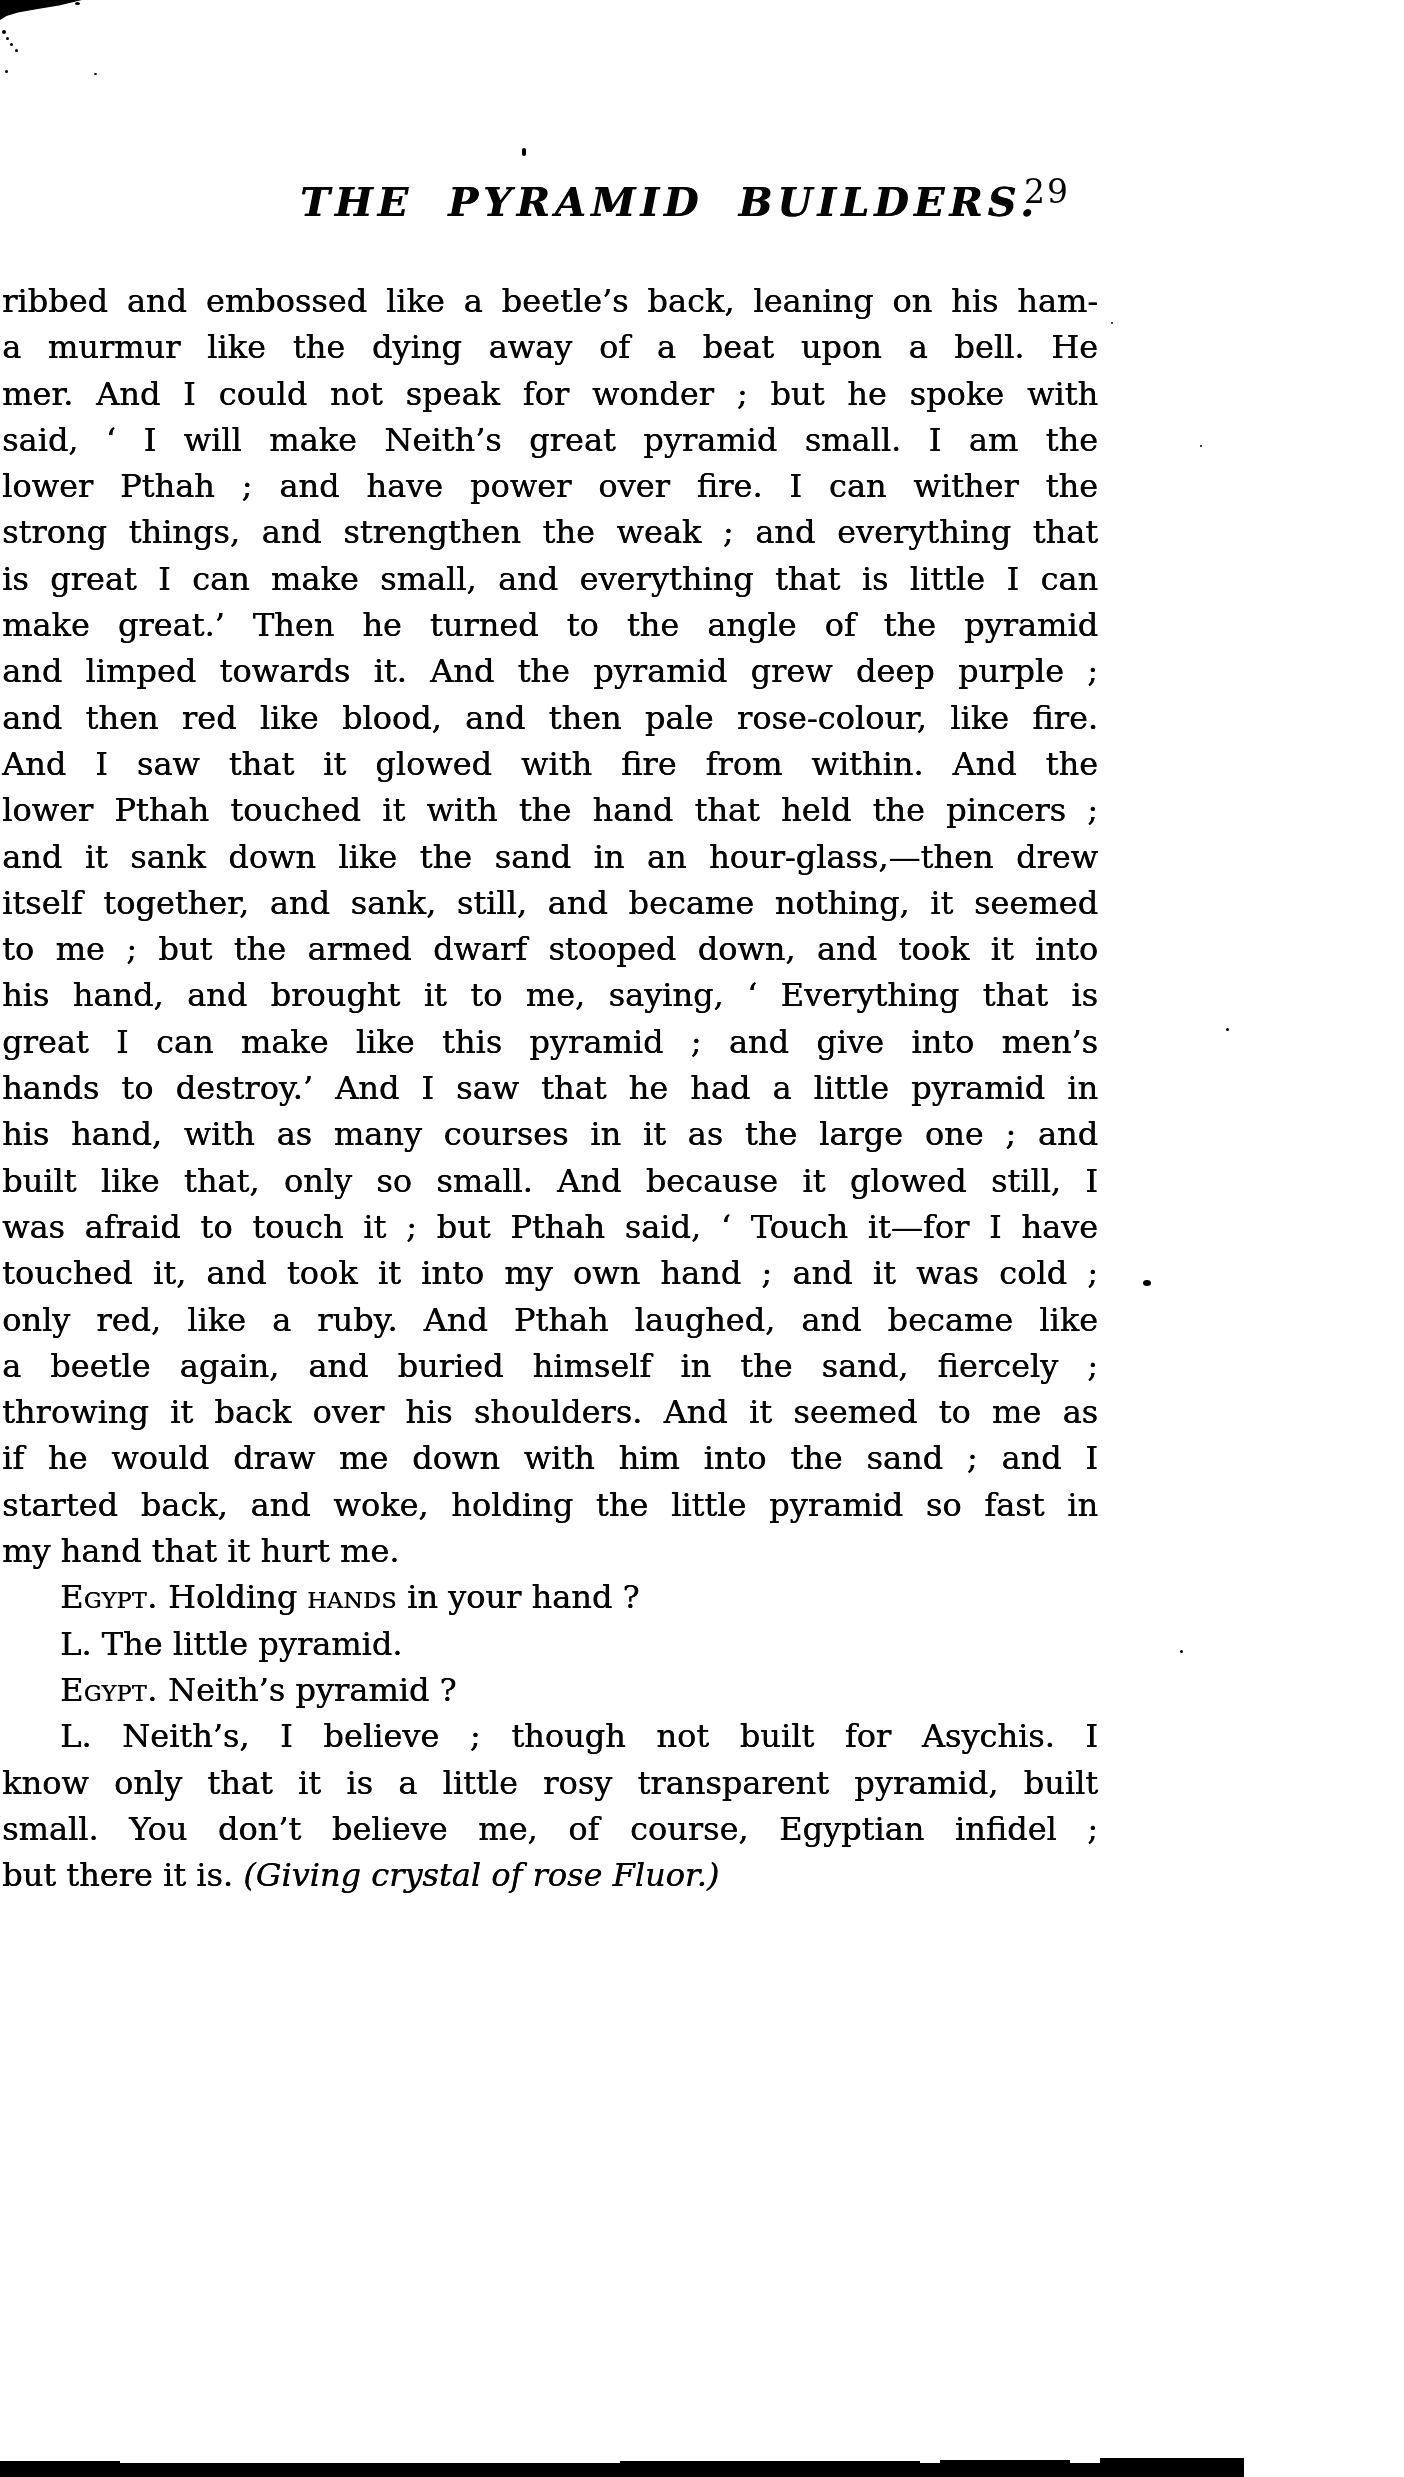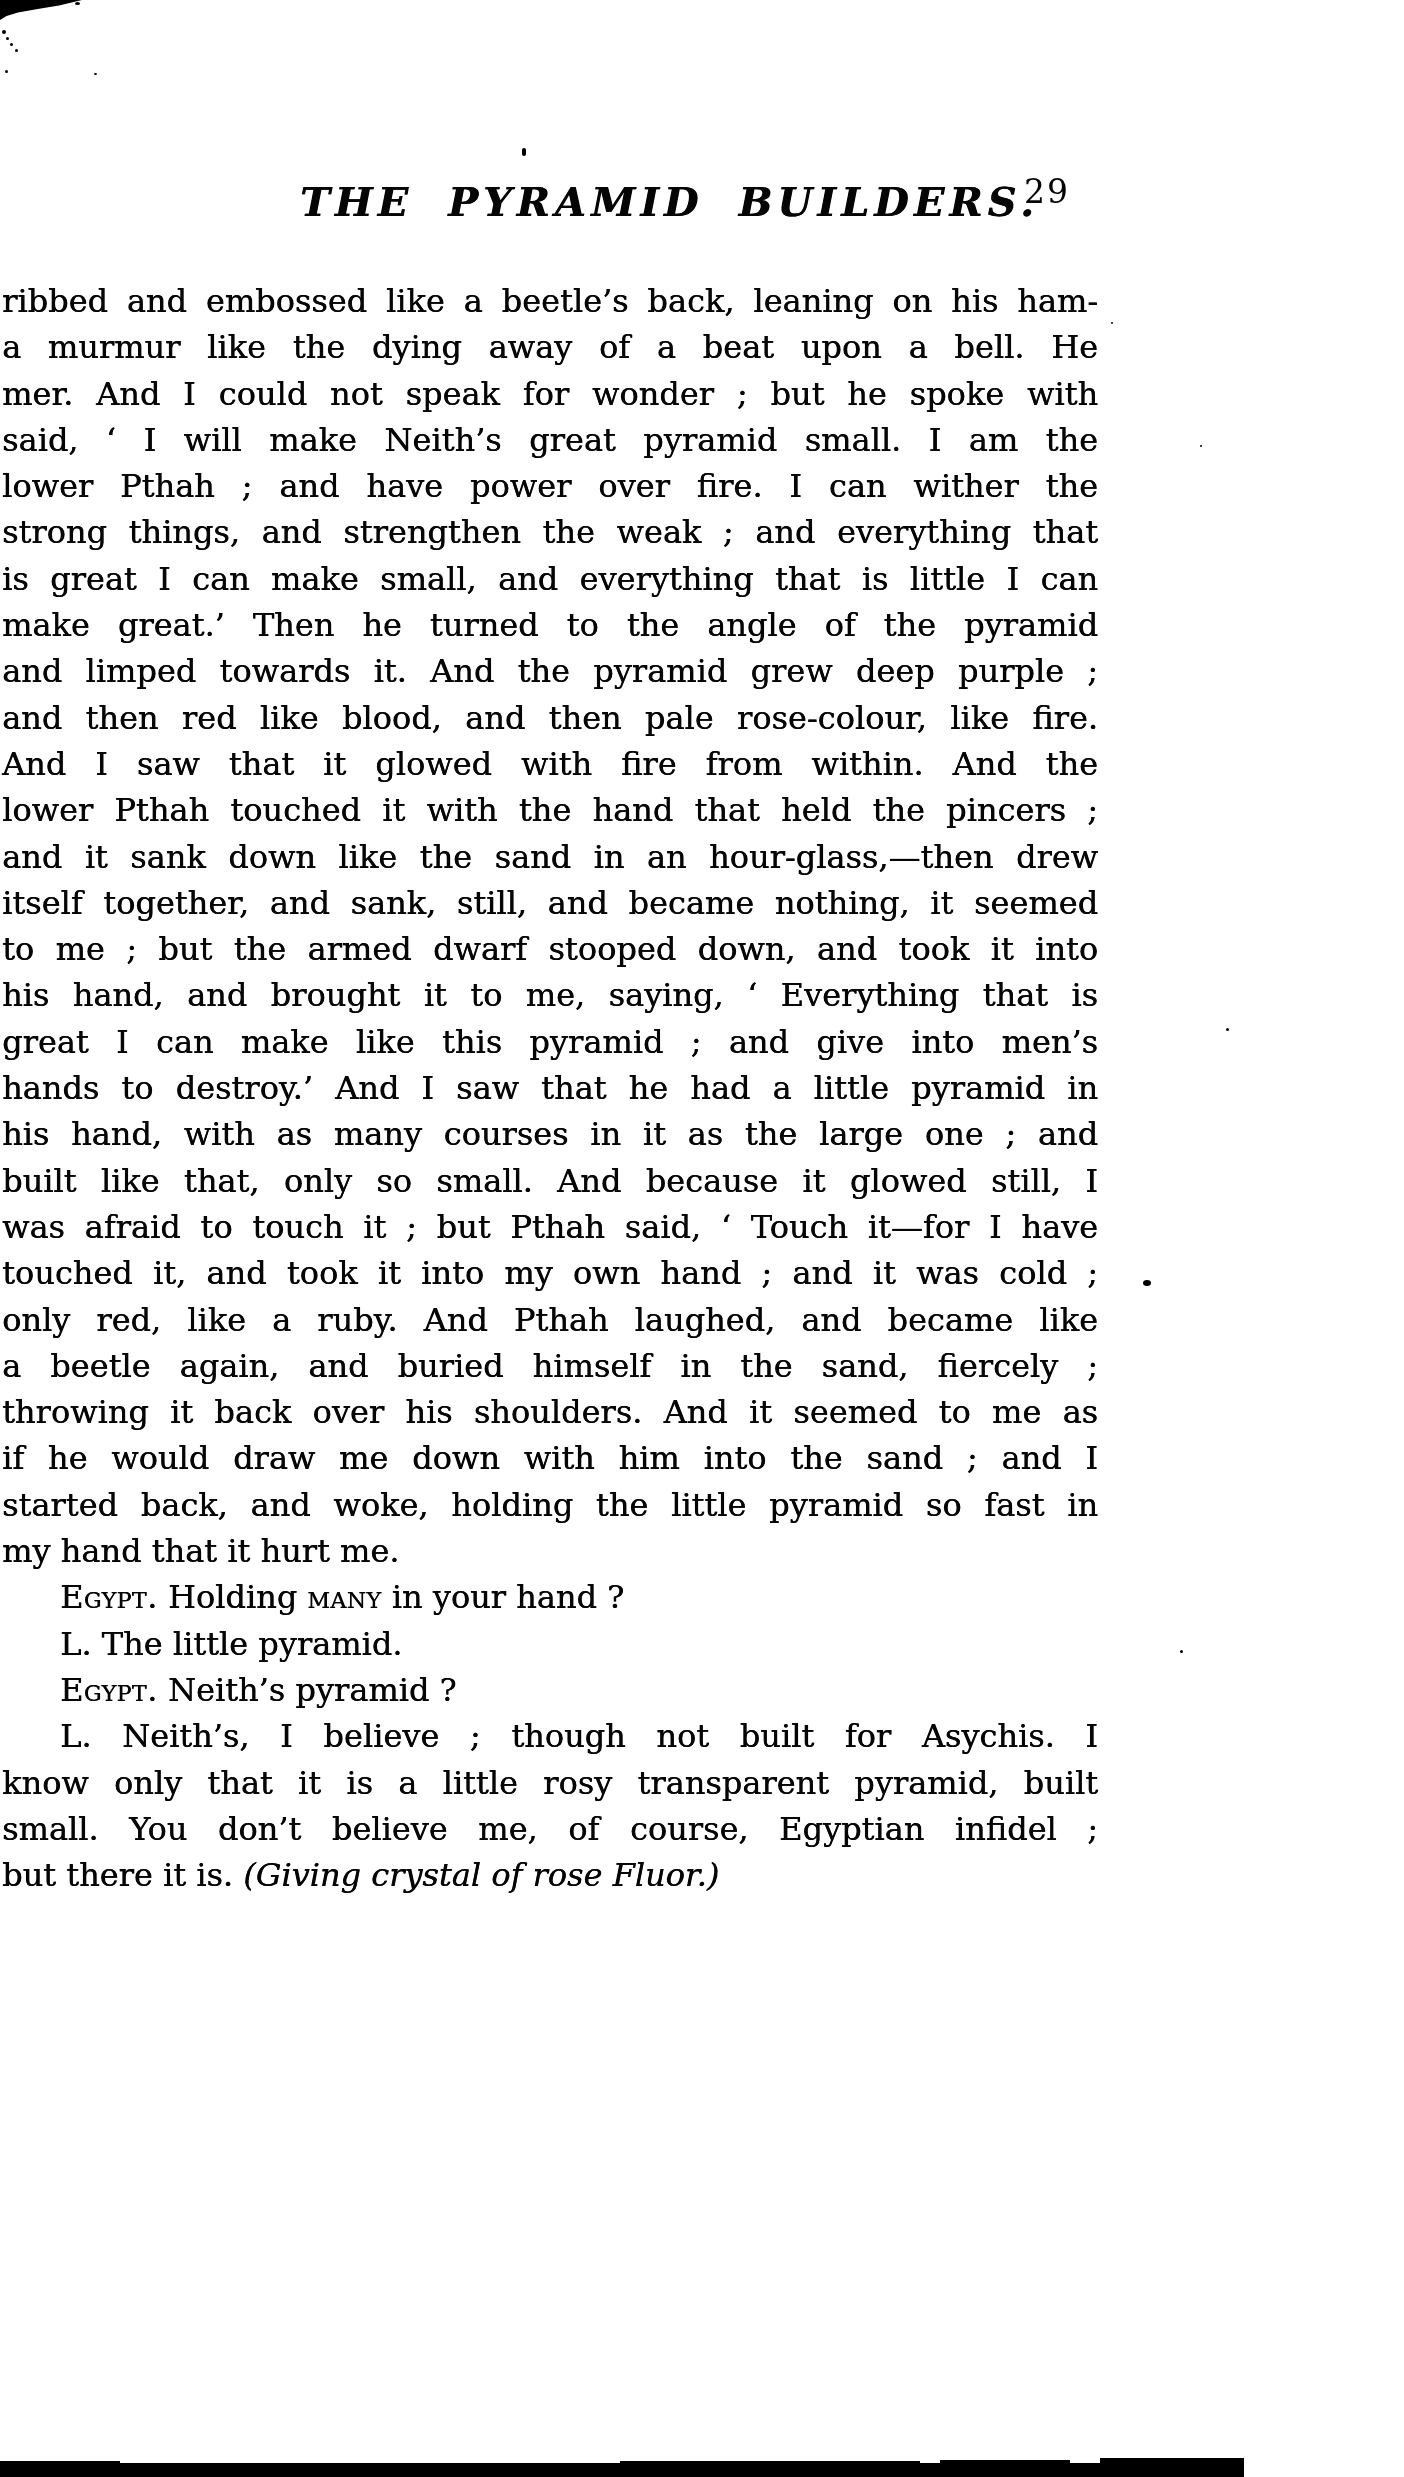--- a/index.html
+++ b/index.html
@@ -117,21 +117,21 @@
       <div class="line j"><span>his hand, with as many courses in it as the large one ; and</span></div>
       <div class="line j"><span>built like that, only so small. And because it glowed still, I</span></div>
       <div class="line j"><span>was afraid to touch it ; but Pthah said, ‘ Touch it—for I have</span></div>
       <div class="line j"><span>touched it, and took it into my own hand ; and it was cold ;</span></div>
       <div class="line j"><span>only red, like a ruby. And Pthah laughed, and became like</span></div>
       <div class="line j"><span>a beetle again, and buried himself in the sand, fiercely ;</span></div>
       <div class="line j"><span>throwing it back over his shoulders. And it seemed to me as</span></div>
       <div class="line j"><span>if he would draw me down with him into the sand ; and I</span></div>
       <div class="line j"><span>started back, and woke, holding the little pyramid so fast in</span></div>
       <div class="line"><span>my hand that it hurt me.</span></div>
-      <div class="line in"><span class="sc">Egypt.</span><span> Holding </span><span class="sc">many</span><span> in your hand ?</span></div>
+      <div class="line in"><span class="sc">Egypt.</span><span> Holding </span><span class="sc">hands</span><span> in your hand ?</span></div>
       <div class="line in"><span>L. The little pyramid.</span></div>
       <div class="line in"><span class="sc">Egypt.</span><span> Neith’s pyramid ?</span></div>
       <div class="line j in"><span>L. Neith’s, I believe ; though not built for Asychis. I</span></div>
       <div class="line j"><span>know only that it is a little rosy transparent pyramid, built</span></div>
       <div class="line j"><span>small. You don’t believe me, of course, Egyptian infidel ;</span></div>
       <div class="line"><span>but there it is. </span><span class="i">(Giving crystal of rose Fluor.)</span></div>
     </div>
 
   <div class="bottom-bar"></div>
   <div class="bar-ridge" style="left:0;     bottom:14px; width:120px; height:2px;"></div>

